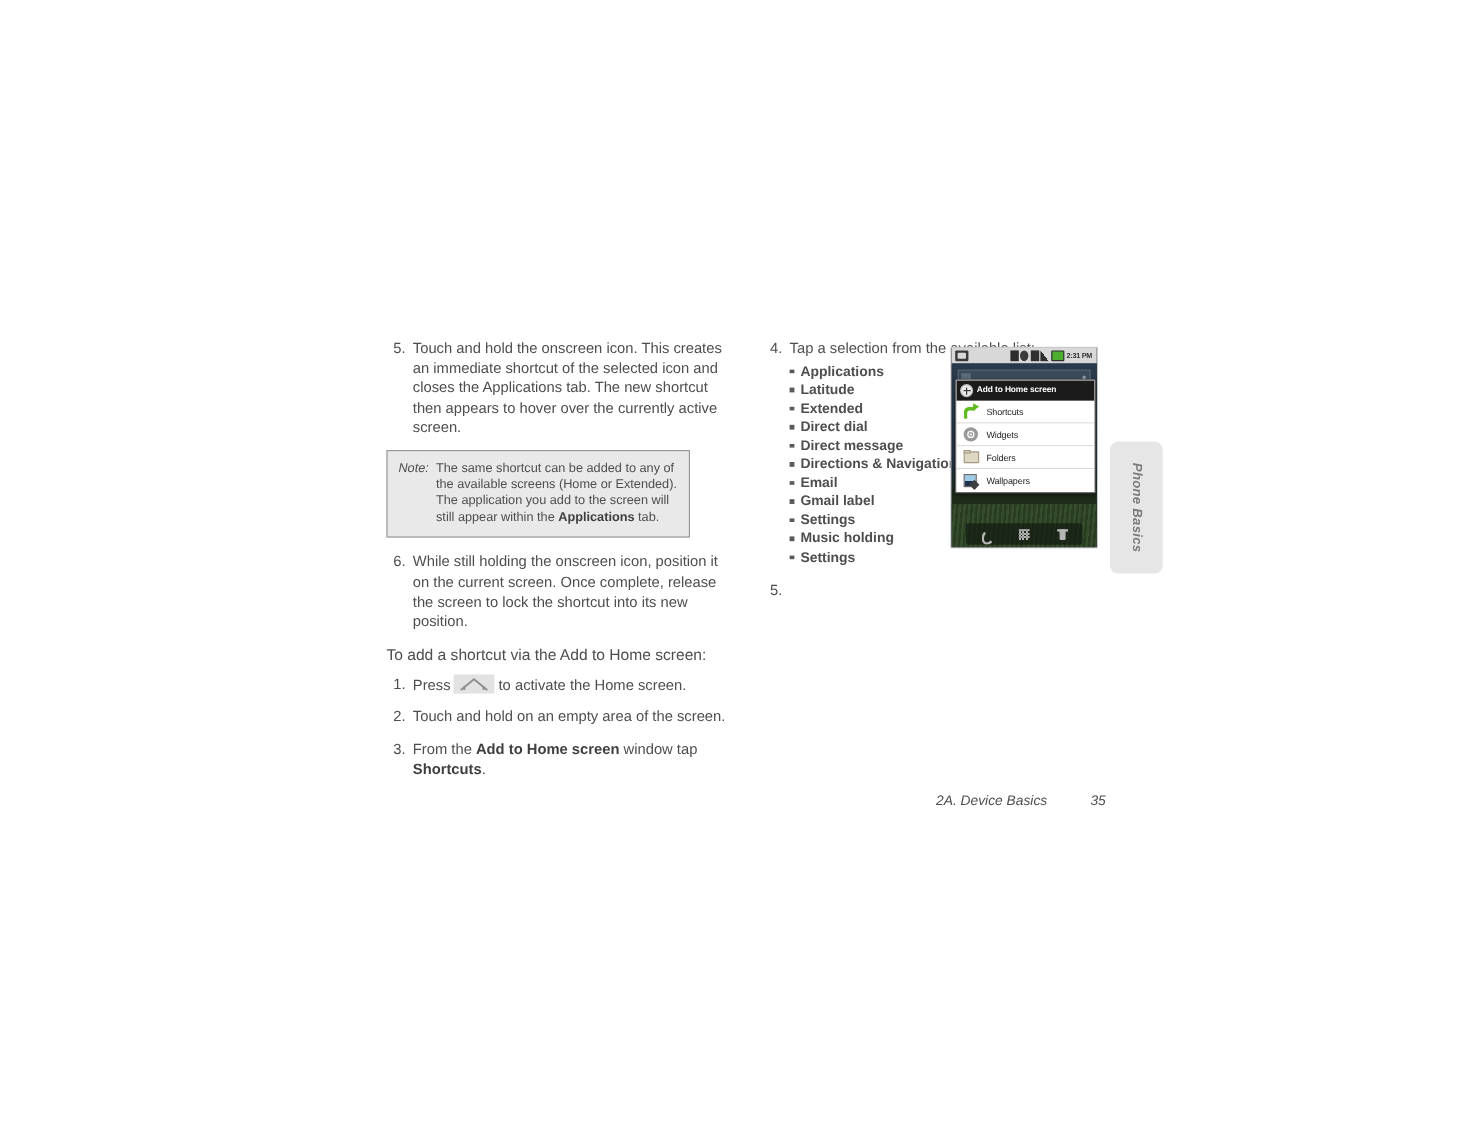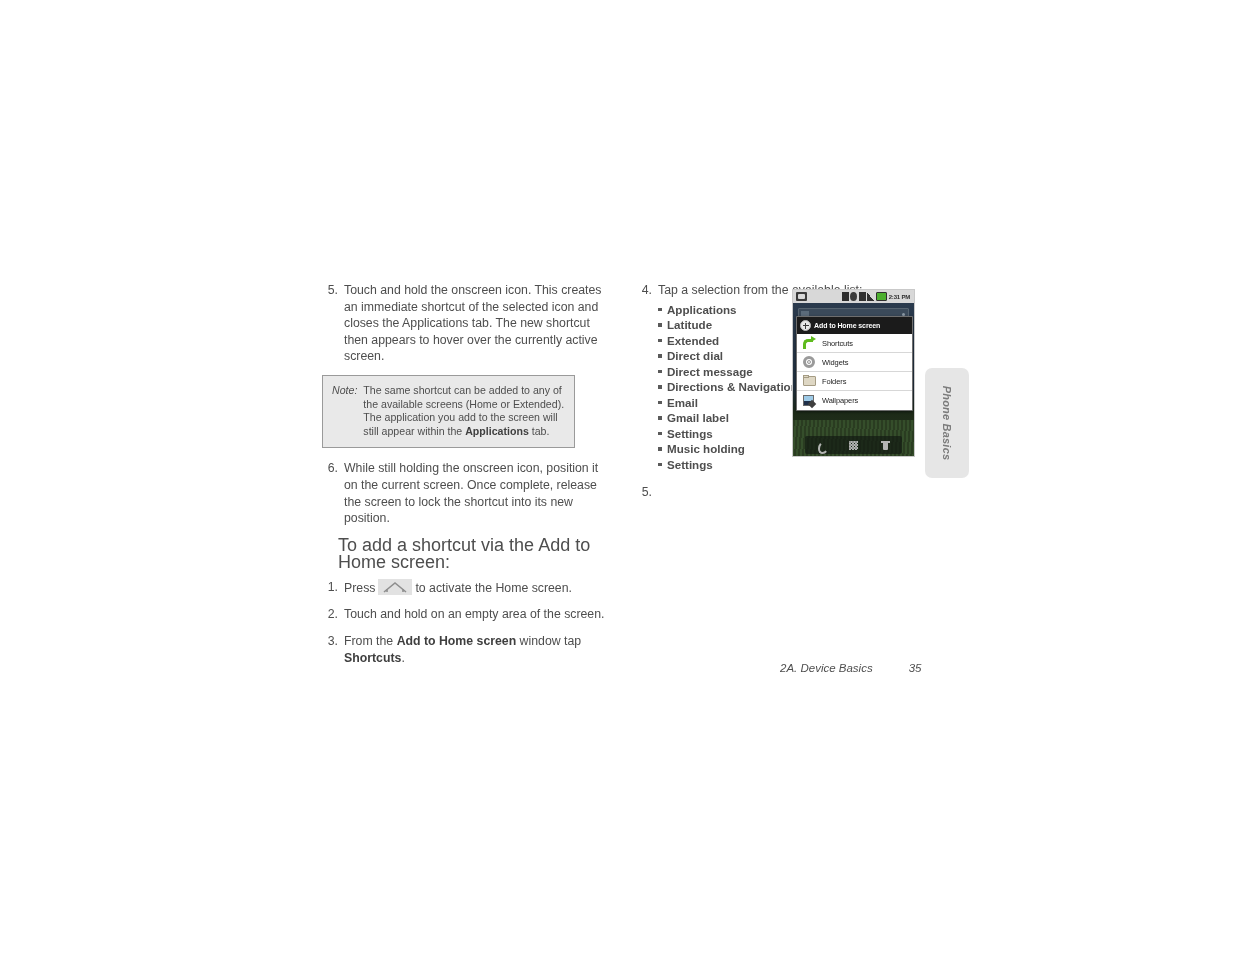--- a/index.html
+++ b/index.html
@@ -75,24 +75,24 @@
     white-space: nowrap;
   }
   .note-body {
     font-size: 10.6px;
     line-height: 13.6px;
     color: #4e4e4e;
   }
   .note-body b { font-weight: bold; color: #3f3f3f; }
 
   .lead-line {
-    font-size: 18px;
+    font-size: 13px;
     line-height: 17px;
     color: #4e4e4e;
-    margin: 6px 0 8px 16px;
+    margin: 6px 0 8px 0;
   }
 
   
   .homekey {
     display: inline-block;
     width: 34px;
     height: 16px;
     background: #e2e2e2;
     vertical-align: -3px;
     margin: 0 3px;

